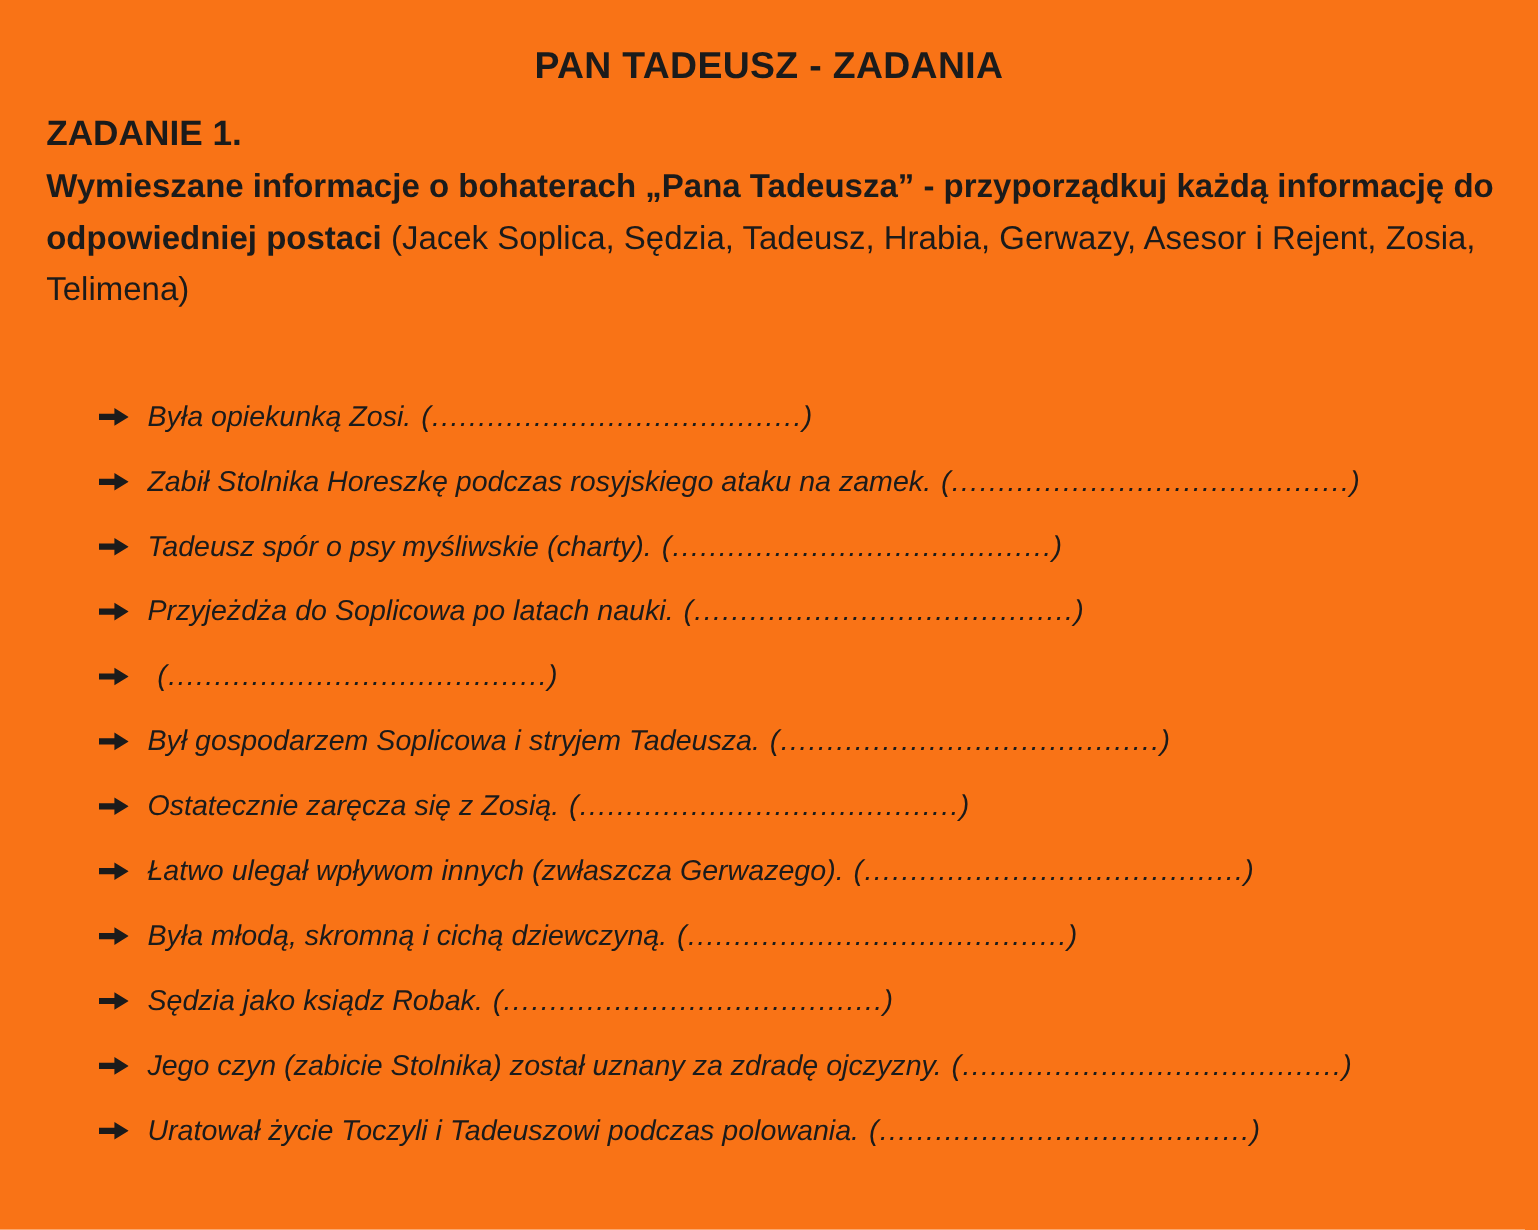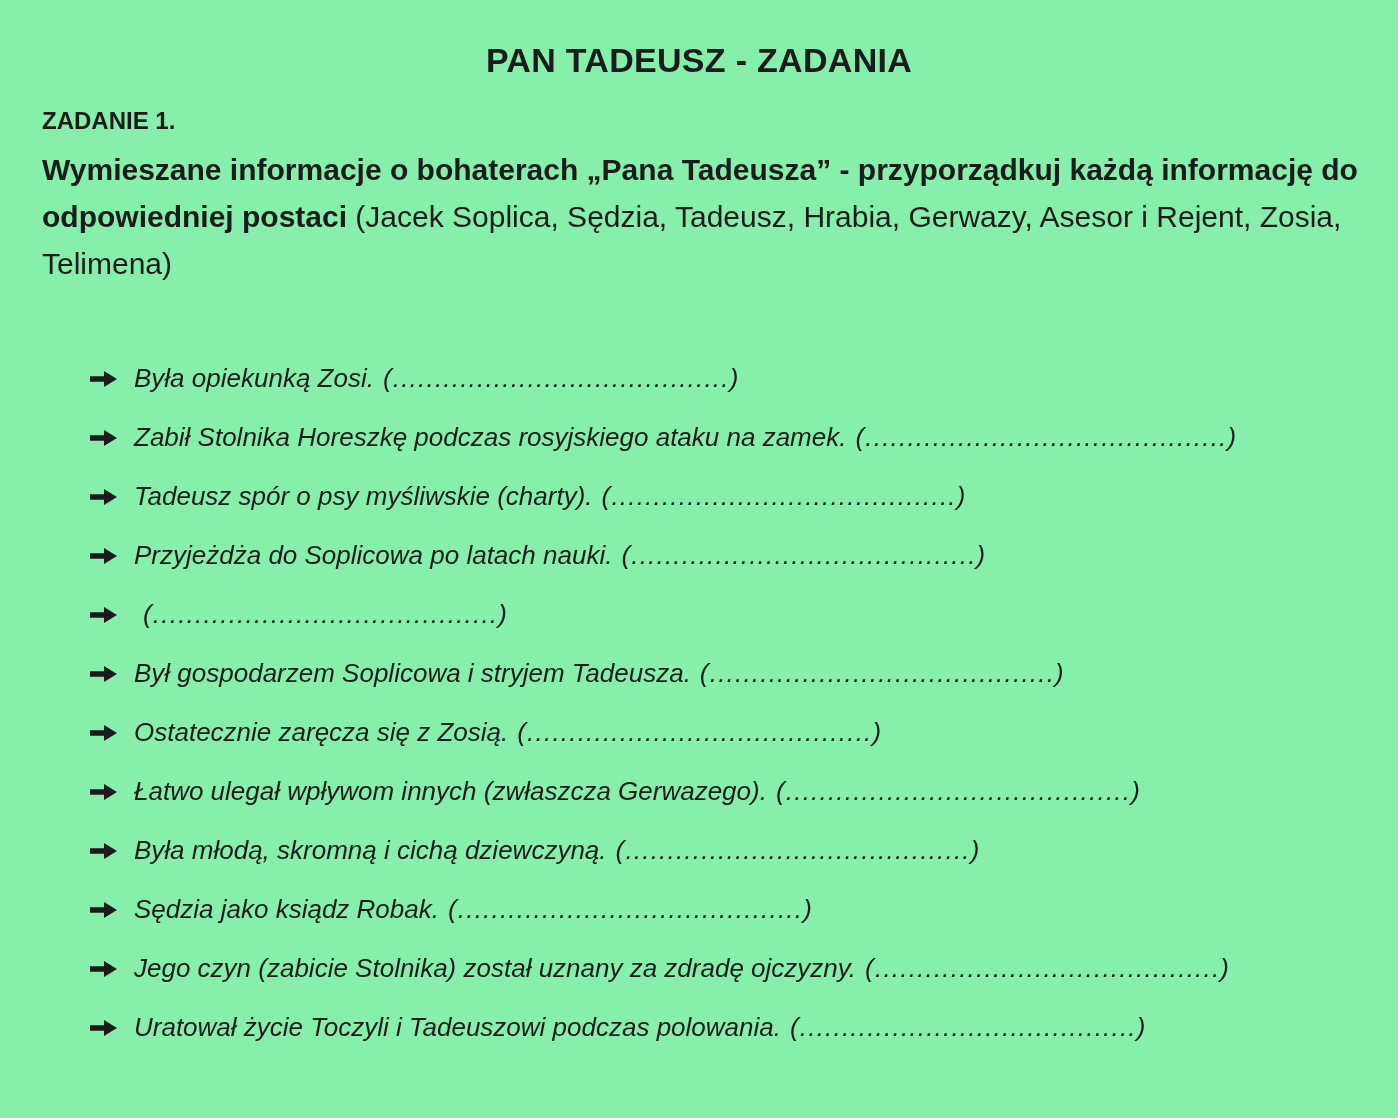--- a/index.html
+++ b/index.html
@@ -6,37 +6,37 @@
     margin: 0;
     padding: 0;
     background: #ffffff;
     color: #1b1b1b;
     font-family: "Liberation Sans", "DejaVu Sans", sans-serif;
   }
   .page {
     position: relative;
     width: 1398px;
     height: 1118px;
-    background: #86efac;
+    background: #f97316;
     overflow: hidden;
   }
   .doc {
     padding: 0 40px;
   }
   .title {
     margin: 40px 0 0 0;
     text-align: center;
     font-size: 34px;
     font-weight: bold;
     line-height: 40px;
     letter-spacing: 0.3px;
   }
   .task-heading {
     margin: 26px 0 0 2px;
-    font-size: 24px;
+    font-size: 32px;
     font-weight: bold;
     line-height: 30px;
   }
   .intro {
     margin: 10px 0 0 2px;
     font-size: 30px;
     line-height: 47px;
     font-weight: normal;
   }
   .intro .bold { font-weight: bold; }

